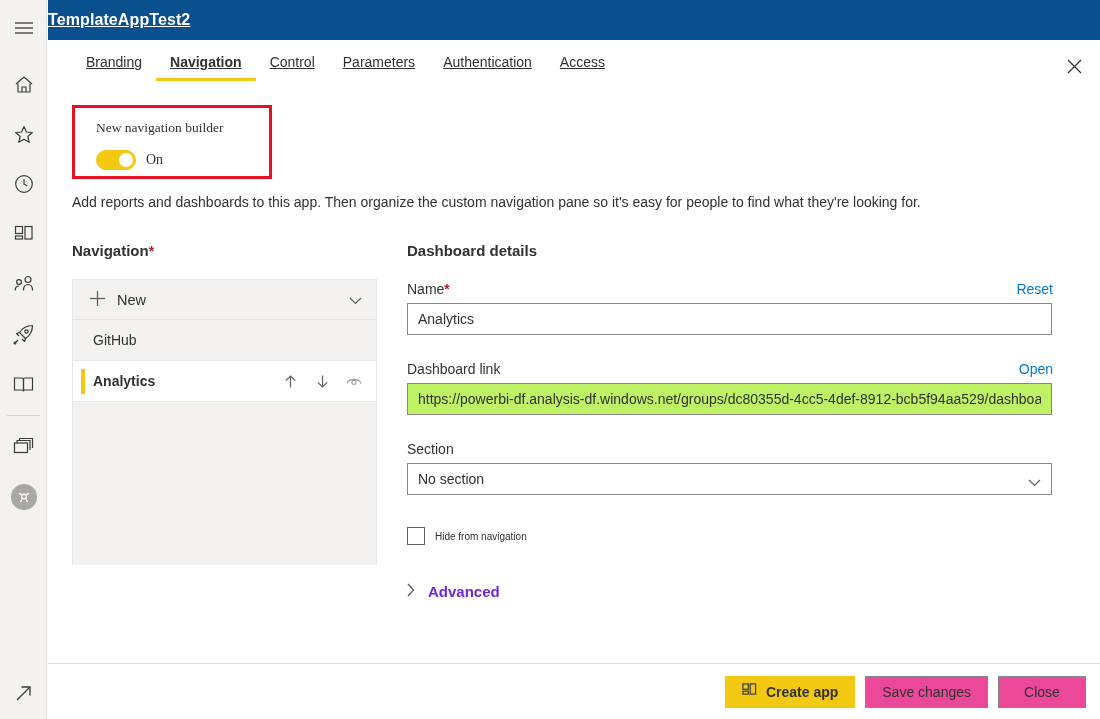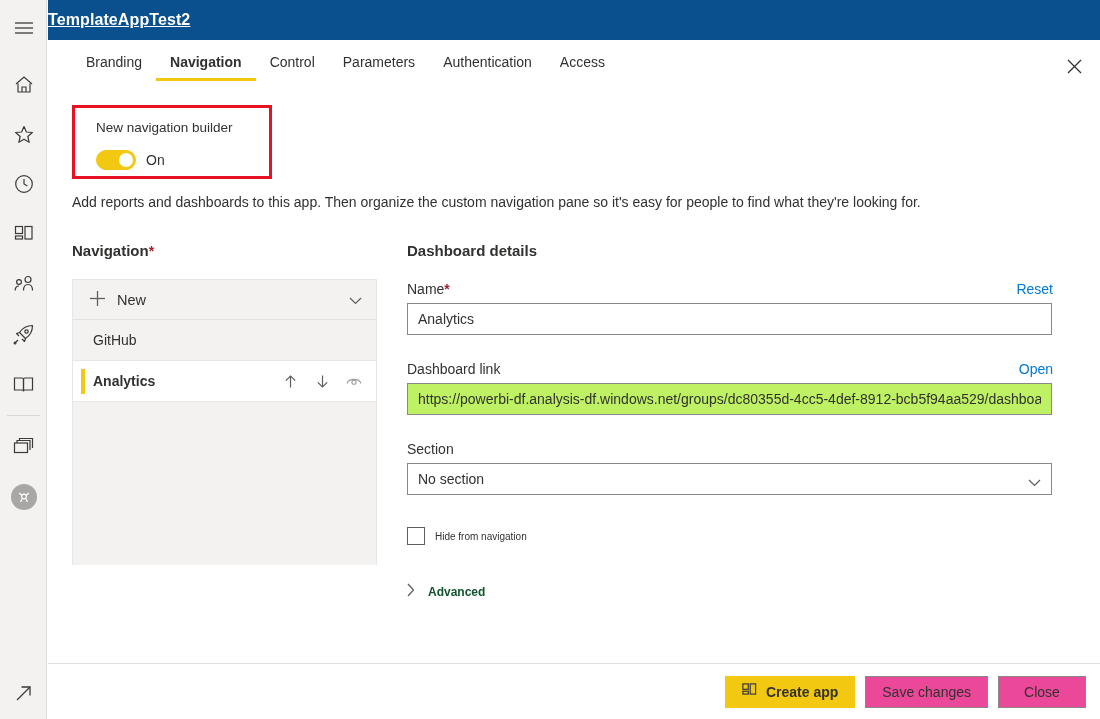--- a/index.html
+++ b/index.html
@@ -48,21 +48,21 @@
     color: #ffffff; font-weight: bold; font-size: 16px;
     letter-spacing: .1px; text-decoration: underline;
   }
 
   
   .tabbar {
     position: absolute; left: 48px; top: 40px; width: 1052px; height: 46px;
   }
   .tabs {
     position: absolute; left: 24px; top: 10px;
-    display: flex; align-items: center; gap: 0;
+    display: flex; align-items: center; gap: 0; text-decoration: underline;
   }
   .tab {
     font-size: 14px; color: #323130;
     padding: 4px 14px 8px 14px;
     cursor: pointer; white-space: nowrap;
     border-bottom: 3px solid transparent;
   }
   .tab.active { font-weight: bold; border-bottom-color: #f2c811; }
   .close-x {
     position: absolute; right: 10px; top: 10px;
@@ -72,20 +72,21 @@
   }
 
   
   .body { position: absolute; left: 48px; top: 86px; width: 1052px; height: 577px; }
 
   .redbox {
     position: absolute; left: 24px; top: 19px;
     width: 200px; height: 74px;
     border: 3px solid #e81123;
     background: #fff;
+    font-family: Liberation Serif, serif;
   }
   .redbox-label {
     position: absolute; left: 21px; top: 12px;
     font-size: 13.5px; color: #323130;
   }
   .toggle-row {
     position: absolute; left: 21px; top: 42px;
     display: flex; align-items: center; gap: 10px;
   }
   .toggle {
@@ -169,21 +170,21 @@
     margin-top: 32px; display: flex; align-items: center; gap: 10px; cursor: pointer;
   }
   .checkbox {
     width: 18px; height: 18px; border: 1px solid #605e5c; background: #fff;
   }
   .checklabel { font-size: 10px; color: #323130; }
 
   .advrow {
     margin-top: 38px; display: flex; align-items: center; gap: 13px; cursor: pointer;
   }
-  .advlabel { font-size: 12px; font-weight: bold; color: #14532d; }
+  .advlabel { font-size: 15px; font-weight: bold; color: #6d28d9; }
 
   
   .footer {
     position: absolute; left: 48px; top: 663px; width: 1052px; height: 56px;
     background: #ffffff; border-top: 1px solid #e1dfdd;
     display: flex; align-items: center; justify-content: flex-end;
     padding-right: 14px; gap: 10px;
   }
   .btn {
     height: 32px; min-width: 88px; padding: 0 16px;

